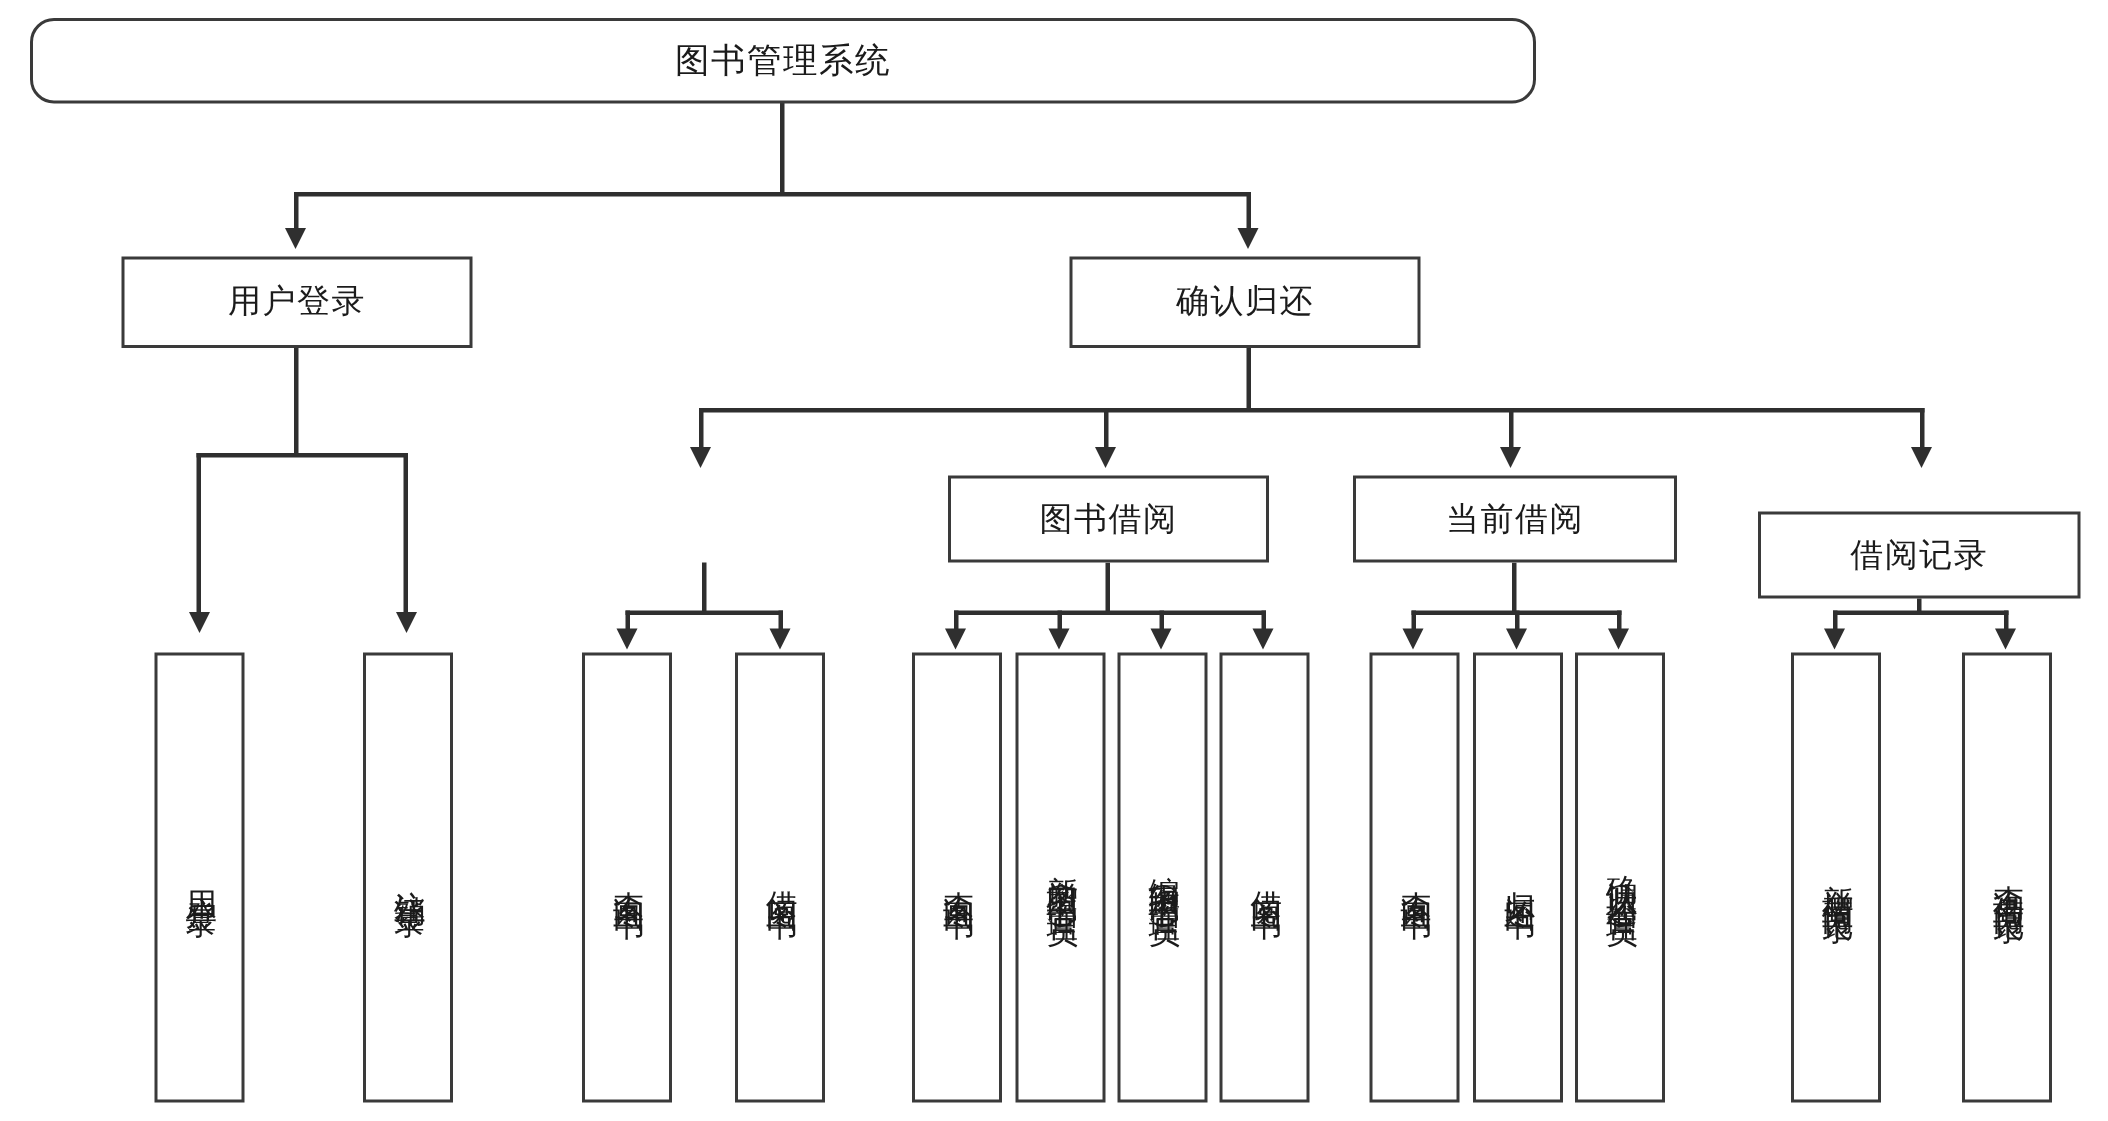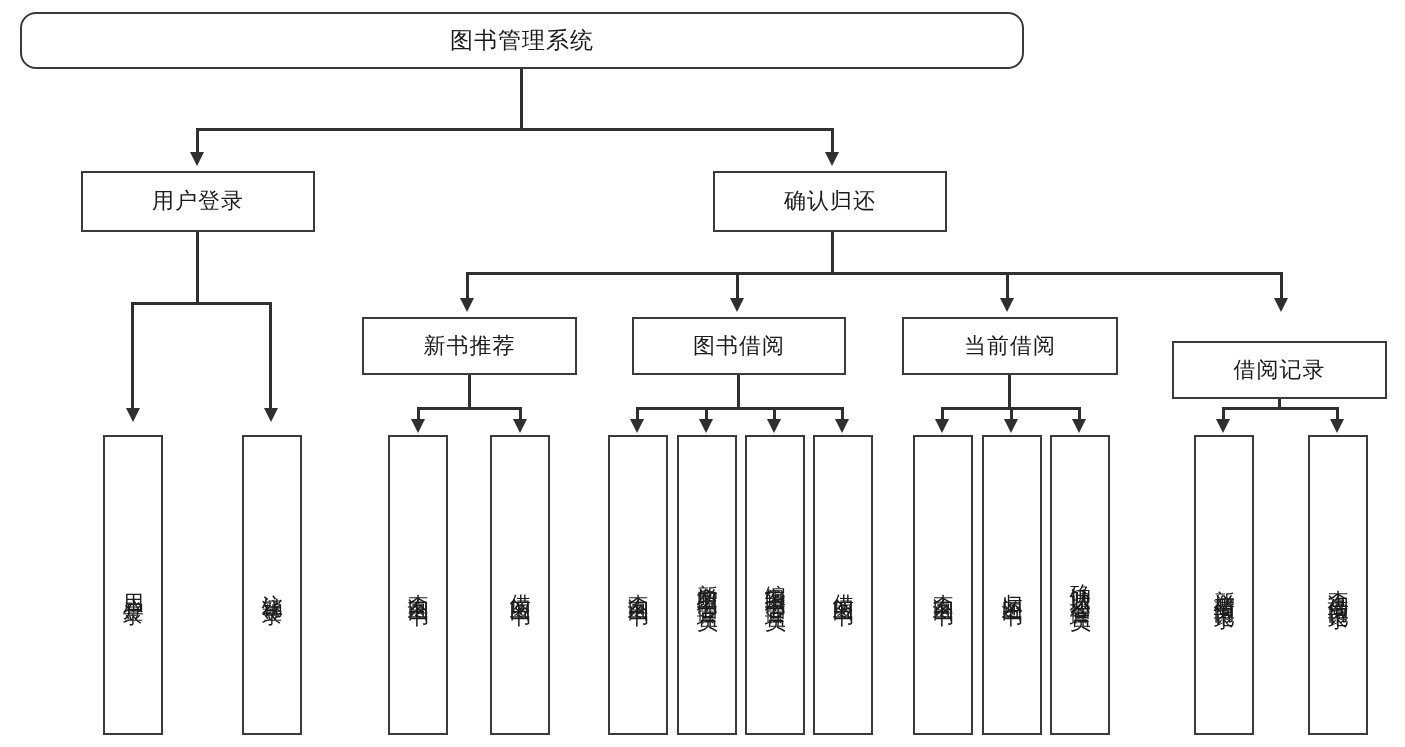--- a/index.html
+++ b/index.html
@@ -145,23 +145,20 @@
     <span class="node-label">图书管理系统</span>
   </div>
 
   <div class="node h" style="left:81px;top:171px;width:234px;height:61px;">
     <span class="node-label">用户登录</span>
   </div>
   <div class="node h" style="left:713px;top:171px;width:234px;height:61px;">
     <span class="node-label">确认归还</span>
   </div>
 
-  <div class="node h" style="left:362px;top:317px;width:215px;height:58px;">
-    <span class="node-label">新书推荐</span>
-  </div>
   <div class="node h" style="left:632px;top:317px;width:214px;height:58px;">
     <span class="node-label">图书借阅</span>
   </div>
   <div class="node h" style="left:902px;top:317px;width:216px;height:58px;">
     <span class="node-label">当前借阅</span>
   </div>
   <div class="node h" style="left:1172px;top:317px;width:215px;height:58px;margin-top:24px;">
     <span class="node-label">借阅记录</span>
   </div>
 

